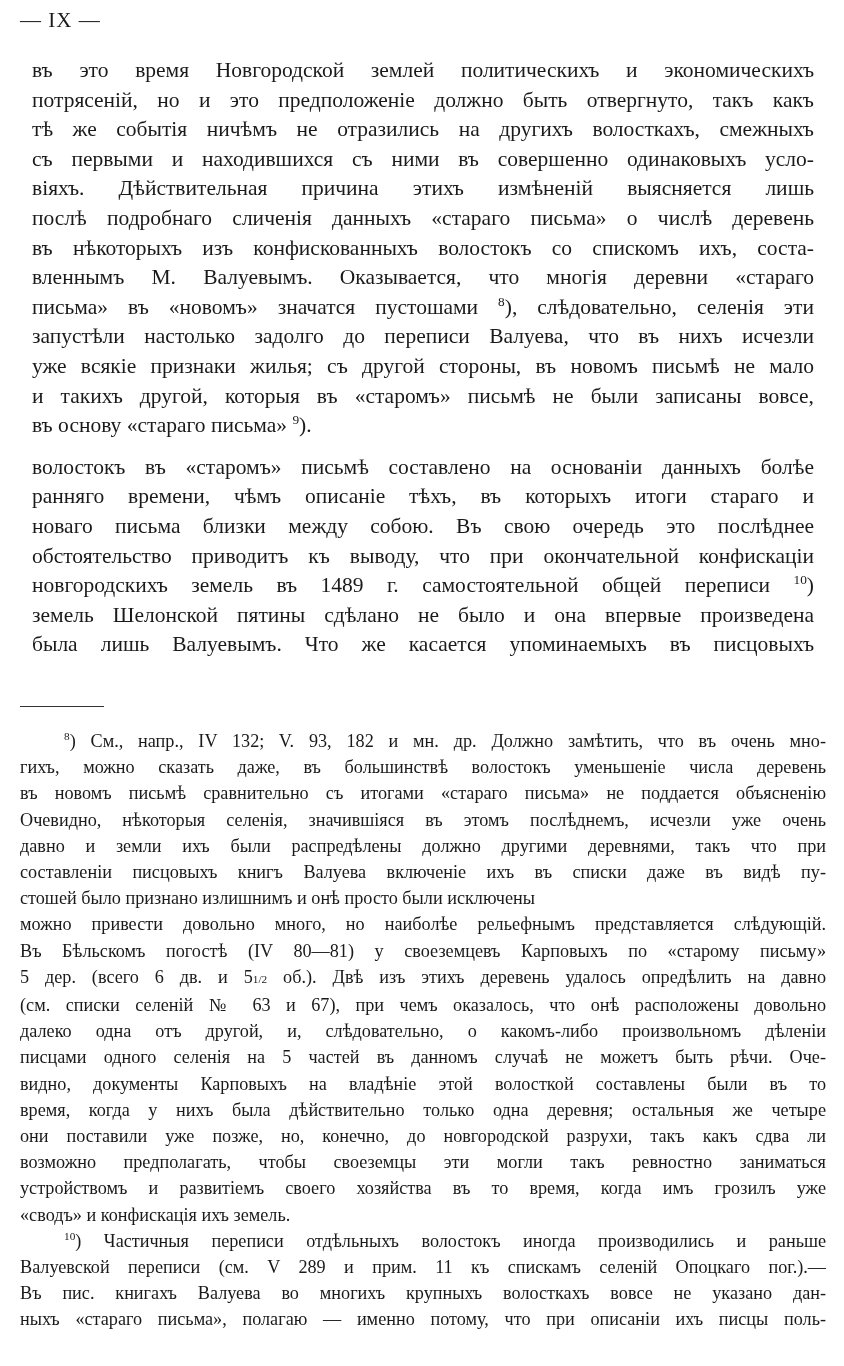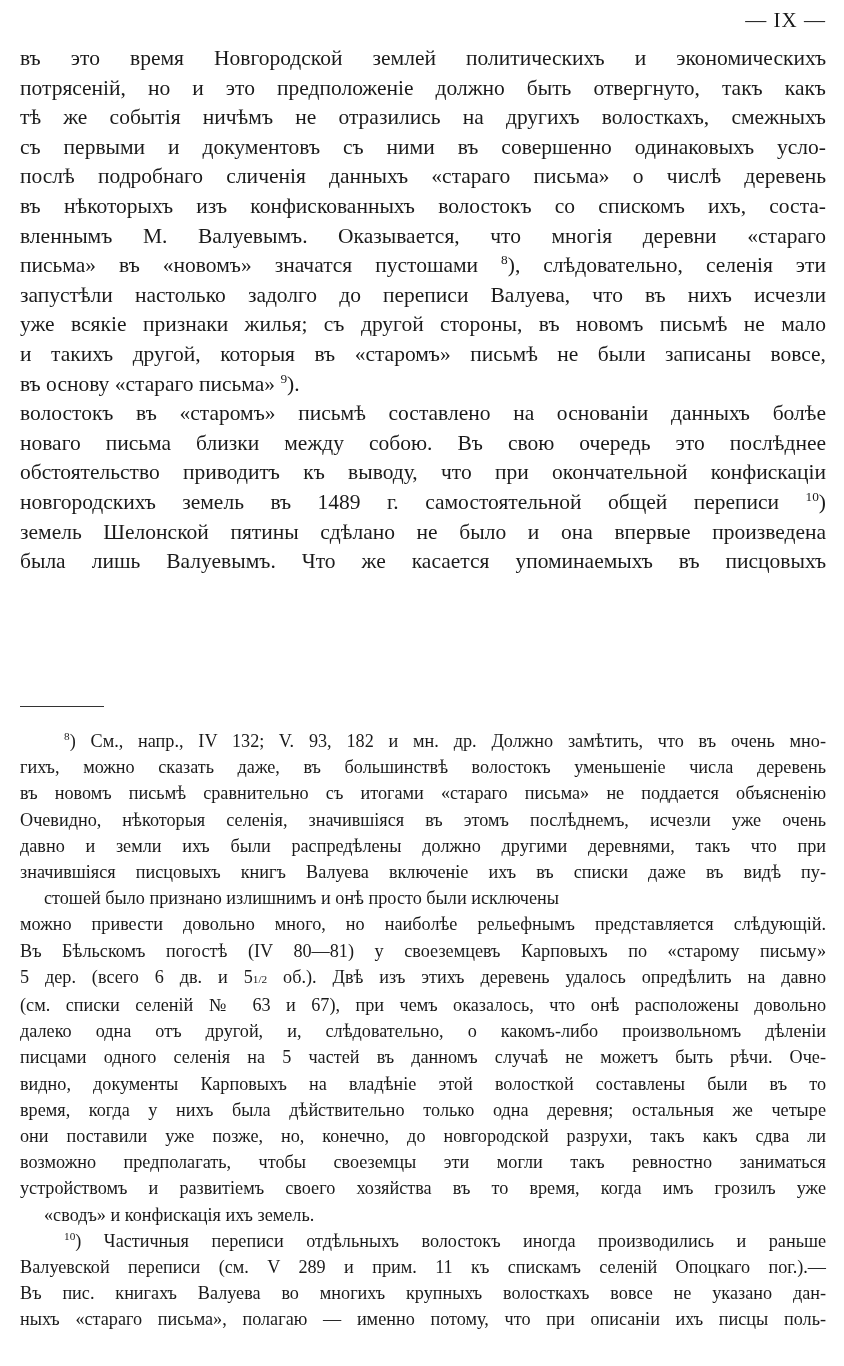--- a/index.html
+++ b/index.html
@@ -19,35 +19,35 @@
       position: absolute;
       left: 20px;
       top: 0;
       width: 806px;
     }
     .page-number {
       position: absolute;
       top: 8px;
       left: 0;
       width: 806px;
-      text-align: right;
+      text-align: left;
       font-size: 21px;
       letter-spacing: 1px;
     }
     .main-text {
       position: absolute;
       top: 44px;
       left: 0;
       width: 806px;
       font-size: 21.5px;
       line-height: 29.6px;
       text-align: justify;
     }
     .main-text p {
-      margin: 0;
+      margin: 12px;
       text-align: justify;
       text-align-last: justify;
     }
     .line {
       display: block;
       text-align: justify;
       text-align-last: justify;
       white-space: nowrap;
     }
     .line.end {
@@ -73,21 +73,20 @@
       margin: 0;
     }
     .fn-line {
       display: block;
       text-align: justify;
       text-align-last: justify;
       white-space: nowrap;
     }
     .fn-line.end {
       text-align-last: left;
-      margin-left: 24px;
     }
     .fn-line.first {
       padding-left: 44px;
     }
     sup {
       font-size: 0.62em;
       vertical-align: super;
       line-height: 0;
     }
     .frac {
@@ -100,50 +99,52 @@
 
 <div class="page">
 
   <div class="page-number">— IX —</div>
 
   <div class="main-text">
     <p>
       <span class="line">въ это время Новгородской землей политическихъ и экономическихъ</span>
       <span class="line">потрясеній, но и это предположеніе должно быть отвергнуто, такъ какъ</span>
       <span class="line">тѣ же событія ничѣмъ не отразились на другихъ волосткахъ, смежныхъ</span>
-      <span class="line">съ первыми и документовъ съ ними въ совершенно одинаковыхъ усло-</span>
+      <span class="line">съ первыми и находившихся съ ними въ совершенно одинаковыхъ усло-</span>
+      <span class="line">віяхъ. Дѣйствительная причина этихъ измѣненій выясняется лишь</span>
       <span class="line">послѣ подробнаго сличенія данныхъ «стараго письма» о числѣ деревень</span>
       <span class="line">въ нѣкоторыхъ изъ конфискованныхъ волостокъ со спискомъ ихъ, соста-</span>
       <span class="line">вленнымъ М. Валуевымъ. Оказывается, что многія деревни «стараго</span>
       <span class="line"><span>письма» въ «новомъ» значатся пустошами</span>&nbsp;<sup>8</sup><span>), слѣдовательно, селенія эти</span></span>
       <span class="line">запустѣли настолько задолго до переписи Валуева, что въ нихъ исчезли</span>
       <span class="line">уже всякіе признаки жилья; съ другой стороны, въ новомъ письмѣ не мало</span>
       <span class="line">и такихъ другой, которыя въ «старомъ» письмѣ не были записаны вовсе,</span>
       <span class="line end"><span>въ основу «стараго письма»</span>&nbsp;<sup>9</sup><span>).</span></span>
     </p>
     <p>
       <span class="line">волостокъ въ «старомъ» письмѣ составлено на основаніи данныхъ болѣе</span>
+      <span class="line">ранняго времени, чѣмъ описаніе тѣхъ, въ которыхъ итоги стараго и</span>
       <span class="line">новаго письма близки между собою. Въ свою очередь это послѣднее</span>
       <span class="line">обстоятельство приводитъ къ выводу, что при окончательной конфискаціи</span>
       <span class="line"><span>новгородскихъ земель въ 1489 г. самостоятельной общей переписи</span>&nbsp;<sup>10</sup><span>)</span></span>
       <span class="line">земель Шелонской пятины сдѣлано не было и она впервые произведена</span>
       <span class="line">была лишь Валуевымъ. Что же касается упоминаемыхъ въ писцовыхъ</span>
     </p>
   </div>
 
   <div class="footnote-separator"></div>
 
   <div class="footnotes">
     <div class="footnote">
       <span class="fn-line first"><sup>8</sup><span>) См., напр., IV 132; V. 93, 182 и мн. др. Должно замѣтить, что въ очень мно-</span></span>
       <span class="fn-line">гихъ, можно сказать даже, въ большинствѣ волостокъ уменьшеніе числа деревень</span>
       <span class="fn-line">въ новомъ письмѣ сравнительно съ итогами «стараго письма» не поддается объясненію</span>
       <span class="fn-line">Очевидно, нѣкоторыя селенія, значившіяся въ этомъ послѣднемъ, исчезли уже очень</span>
       <span class="fn-line">давно и земли ихъ были распредѣлены должно другими деревнями, такъ что при</span>
-      <span class="fn-line">значившіяся писцовыхъ книгъ Валуева включеніе ихъ въ списки даже въ видѣ пу-</span>
+      <span class="fn-line">составленіи писцовыхъ книгъ Валуева включеніе ихъ въ списки даже въ видѣ пу-</span>
       <span class="fn-line end">стошей было признано излишнимъ и онѣ просто были исключены</span>
     </div>
     <div class="footnote">
       <span class="fn-line">можно привести довольно много, но наиболѣе рельефнымъ представляется слѣдующій.</span>
       <span class="fn-line">Въ Бѣльскомъ погостѣ (IV 80—81) у своеземцевъ Карповыхъ по «старому письму»</span>
       <span class="fn-line"><span>5 дер. (всего 6 дв. и 5</span><span class="frac">1/2</span><span> об.). Двѣ изъ этихъ деревень удалось опредѣлить на давно</span></span>
       <span class="fn-line">(см. списки селеній № 63 и 67), при чемъ оказалось, что онѣ расположены довольно</span>
       <span class="fn-line">далеко одна отъ другой, и, слѣдовательно, о какомъ-либо произвольномъ дѣленіи</span>
       <span class="fn-line">писцами одного селенія на 5 частей въ данномъ случаѣ не можетъ быть рѣчи. Оче-</span>
       <span class="fn-line">видно, документы Карповыхъ на владѣніе этой волосткой составлены были въ то</span>

